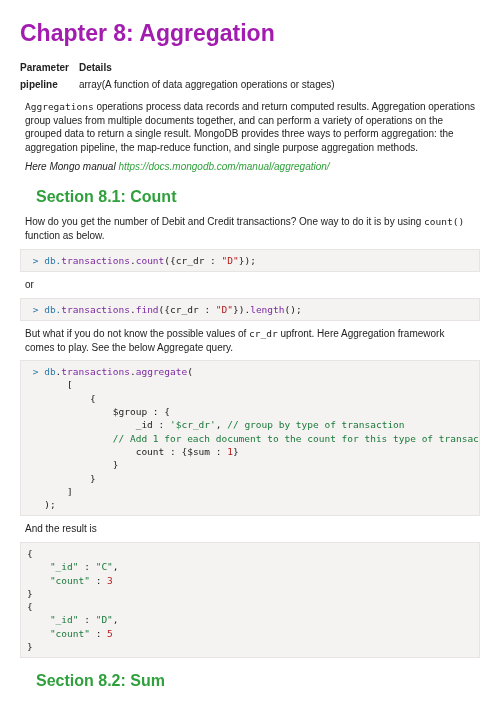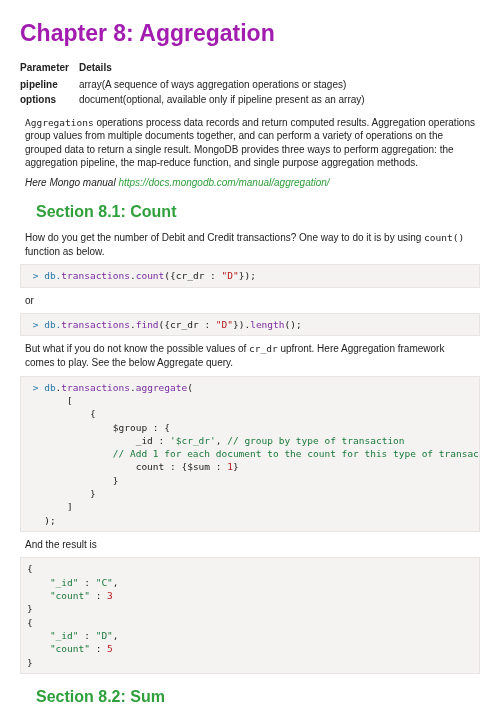--- a/index.html
+++ b/index.html
@@ -58,25 +58,21 @@
 <h1>Chapter 8: Aggregation</h1>
 
 <table class="params">
   <tbody>
       <tr>
     <th>Parameter</th>
     <th>Details</th>
   </tr>
   <tr>
     <td class="bold">pipeline</td>
-    <td>array(A sequence of ways aggregation operations or stages)</td>
-  </tr>
-  <tr>
-    <td class="bold">options</td>
-    <td>document(optional, available only if pipeline present as an array)</td>
+    <td>array(A function of data aggregation operations or stages)</td>
   </tr>
 </tbody>
   </table>
 
 <p>
   <span class="monoline">Aggregations</span><span> operations process data records and return computed results. Aggregation operations group values from multiple documents together, and can perform a variety of operations on the grouped data to return a single result. MongoDB provides three ways to perform aggregation: the aggregation pipeline, the map-reduce function, and single purpose aggregation methods.</span>
 </p>
 
 <p class="italic">
   <span>Here Mongo manual </span><a>https://docs.mongodb.com/manual/aggregation/</a>

